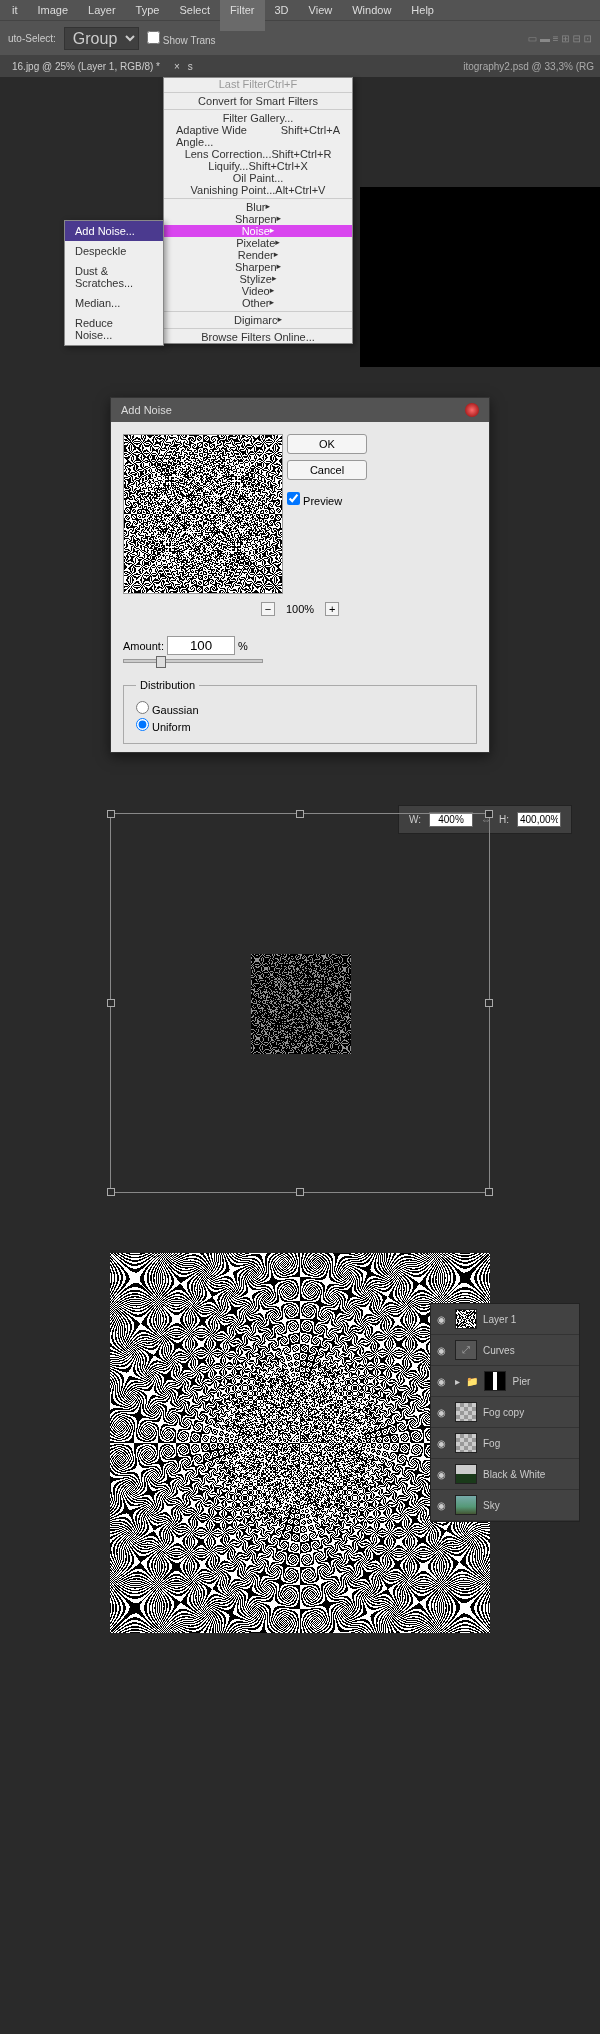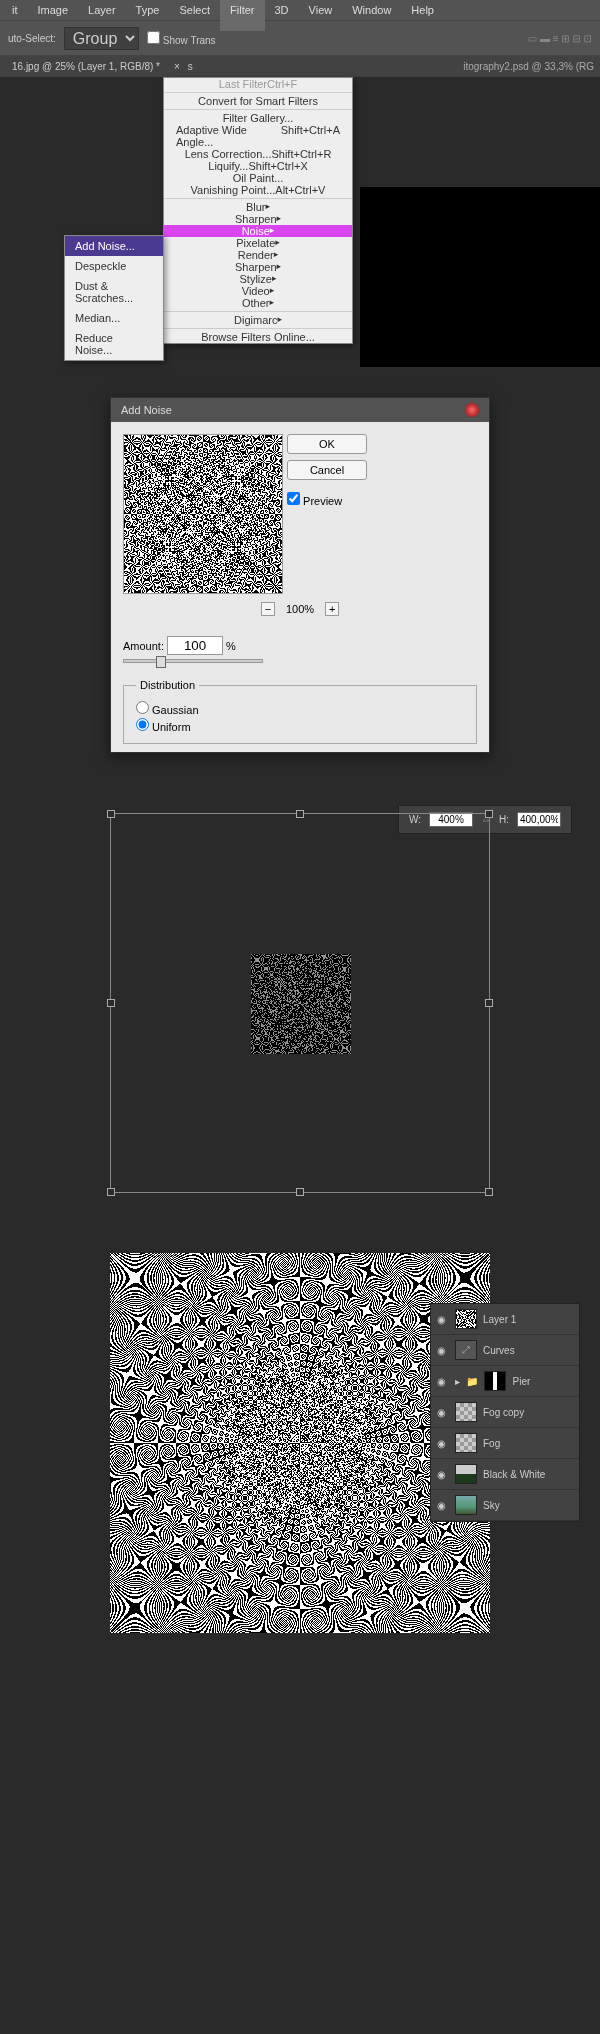--- a/index.html
+++ b/index.html
@@ -14,38 +14,38 @@
 .tabbar{background:#424242;height:22px;display:flex;align-items:center;font-size:10px;color:#ccc;padding-left:6px;gap:8px}
 .tabbar .tab{padding:3px 6px}
 .tabbar .tab2{margin-left:auto;color:#aaa}
 .section1{position:relative;height:290px;background:#2a2a2a}
 .dropdown{position:absolute;top:0;left:163px;width:190px;background:#eee;border:1px solid #888;font-size:11px;box-shadow:2px 2px 6px rgba(0,0,0,.4)}
 .dropdown .item{padding:0 12px;display:flex;justify-content:center;color:#333}
 .dropdown .item.disabled{color:#999}
 .dropdown .item.hl{background:#d946ef;color:#fff}
 .dropdown .sep{height:1px;background:#ccc;margin:2px 0}
 .dropdown .arrow::after{content:"▸";font-size:9px}
-.submenu{position:absolute;top:158px;left:64px;width:100px;background:#eee;border:1px solid #888;font-size:11px;box-shadow:2px 2px 6px rgba(0,0,0,.4)}
+.submenu{position:absolute;top:143px;left:64px;width:100px;background:#eee;border:1px solid #888;font-size:11px;box-shadow:2px 2px 6px rgba(0,0,0,.4)}
 .submenu .item{padding:4px 10px;color:#333}
 .submenu .item.hl{background:#4b3a8f;color:#fff}
 .canvas-black{position:absolute;top:110px;right:0;width:240px;height:180px;background:#000}
 .section2{padding:30px 110px}
 .dialog{background:#e8e8e8;border:1px solid #333;box-shadow:0 4px 12px rgba(0,0,0,.5)}
 .dialog-title{background:#535353;color:#ddd;padding:5px 10px;font-size:11px;display:flex;justify-content:space-between;align-items:center}
 .dialog-title .close{width:14px;height:14px;border-radius:50%;background:radial-gradient(circle,#ff6b6b,#8b0000)}
 .dialog-body{padding:12px;display:flex;gap:4px}
 .noise-preview{width:160px;height:160px;background:#1a1a1a;border:1px solid #999;position:relative;overflow:hidden}
 .noise-preview::before{content:"";position:absolute;inset:0;background:repeating-conic-gradient(#000 0% 0.01%,#fff 0% 0.02%,#333 0% 0.03%,#ccc 0% 0.04%);filter:contrast(3)}
 .dialog-right{display:flex;flex-direction:column;gap:6px}
 .dialog-right button{width:80px;padding:3px;font-size:11px;background:#f5f5f5;border:1px solid #999;border-radius:3px}
 .dialog-right label{font-size:11px;margin-top:6px}
 .zoom-row{text-align:center;font-size:11px;margin:-4px 0 20px}
 .zoom-row .btn{display:inline-block;border:1px solid #999;width:14px;height:14px;line-height:12px;margin:0 8px;background:#f5f5f5}
 .amount-row{padding:0 12px 8px;font-size:11px}
-.amount-row input{width:56px;border:1px solid #999;padding:1px 3px;text-align:center}
+.amount-row input{width:68px;border:1px solid #999;padding:1px 3px;text-align:center}
 .slider-track{height:4px;background:#ccc;border:1px solid #999;position:relative;margin:4px 0;width:140px}
 .slider-thumb{position:absolute;top:-4px;left:32px;width:10px;height:12px;background:#ddd;border:1px solid #666}
 .fieldset{border:1px solid #aaa;margin:4px 12px 8px;padding:8px 12px;font-size:11px}
 .fieldset legend{font-size:11px;padding:0 4px}
 .fieldset label{display:block;margin:2px 0}
 .mono-row{padding:0 12px 12px;font-size:11px}
 .section3{padding:30px 40px;position:relative}
 .transform-box{position:relative;width:380px;height:380px;border:1px solid #888;margin:0 auto}
 .handle{position:absolute;width:8px;height:8px;background:#2a2a2a;border:1px solid #aaa}
 .h-tl{top:-4px;left:-4px}.h-tr{top:-4px;right:-4px}.h-bl{bottom:-4px;left:-4px}.h-br{bottom:-4px;right:-4px}

